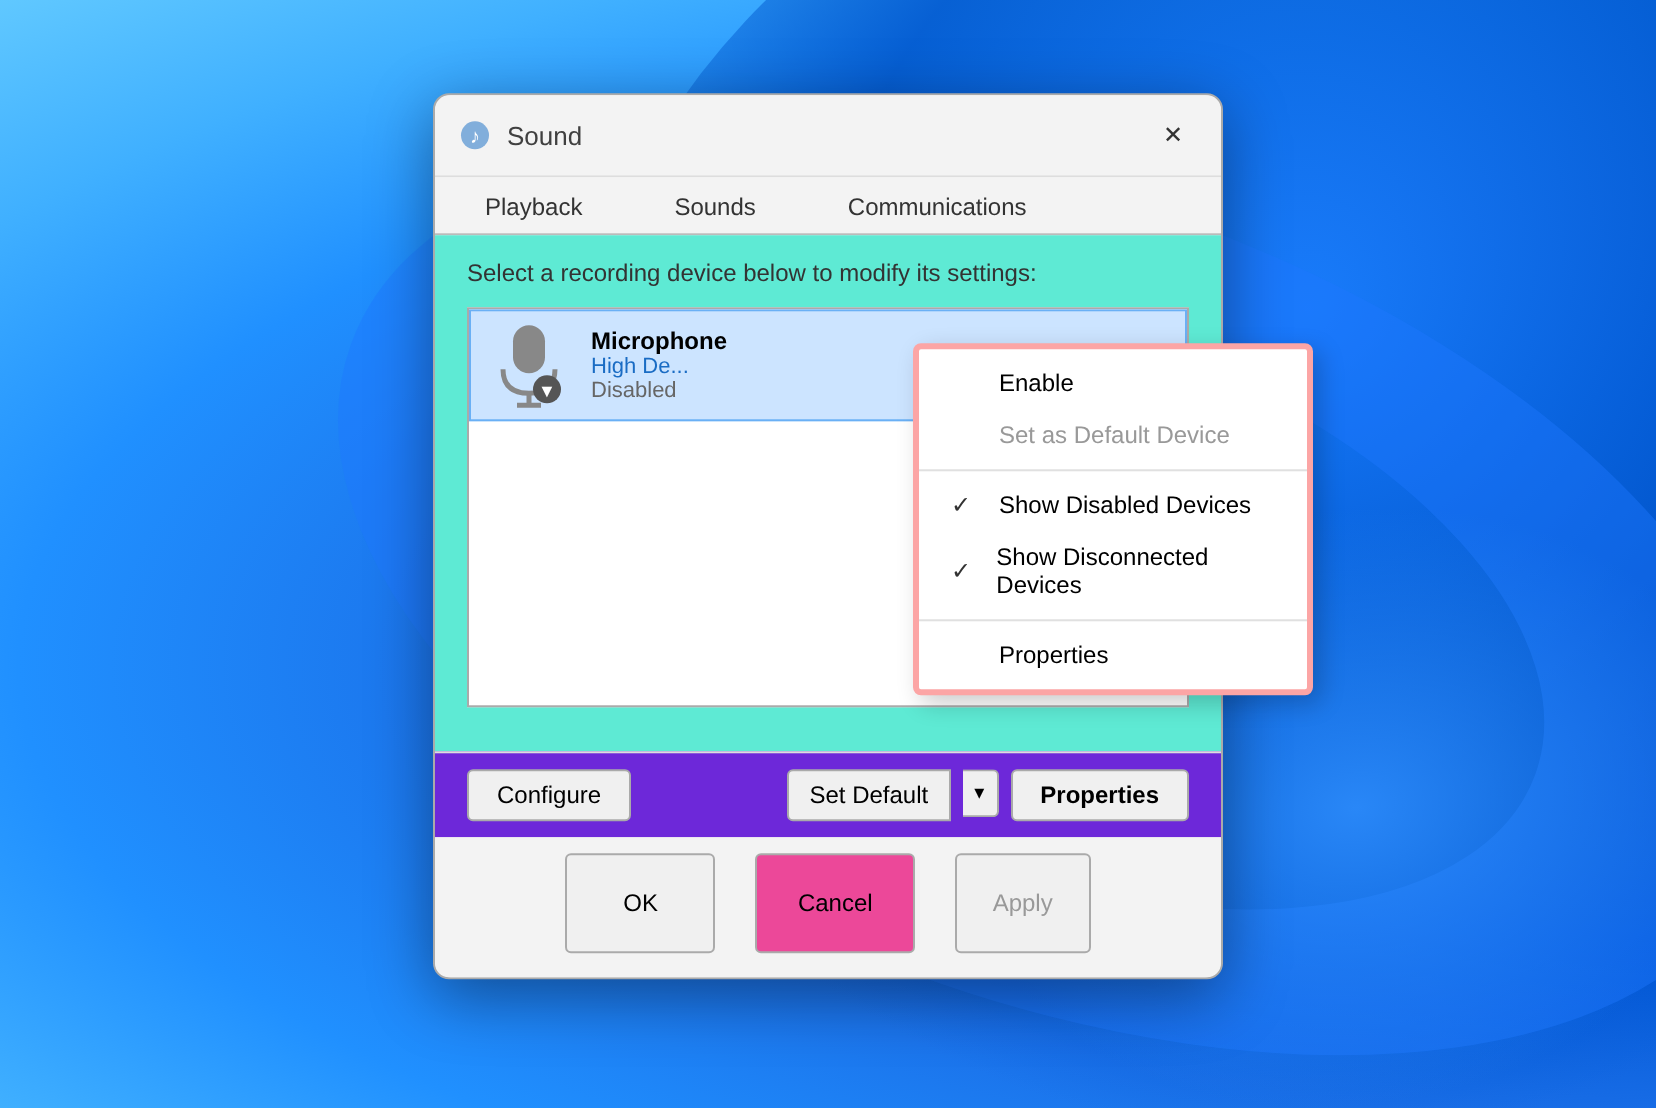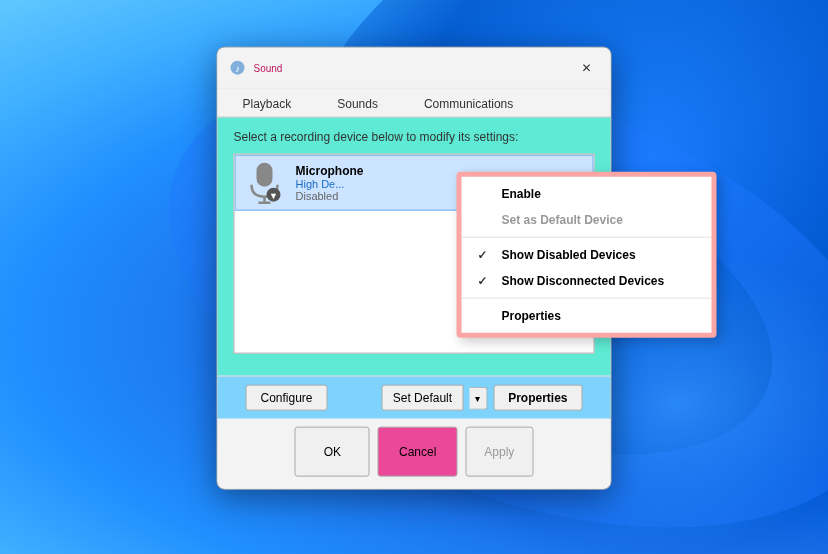--- a/index.html
+++ b/index.html
@@ -90,22 +90,22 @@
       width: 16px;
       height: 16px;
       display: flex;
       align-items: center;
       justify-content: center;
       font-size: 14px;
     }
 
     .title-bar-text {
       flex: 1;
-      font-size: 10px;
-      color: #be185d;
+      font-size: 13px;
+      color: #404040;
     }
 
     .title-bar-close {
       width: 24px;
       height: 24px;
       border: none;
       background: transparent;
       cursor: pointer;
       border-radius: 4px;
       display: flex;
@@ -203,24 +203,24 @@
     }
 
     .device-status {
       font-size: 11px;
       color: #666;
     }
 
     
     .dialog-footer {
       display: flex;
-      padding: 8px 28px;
+      padding: 8px 16px;
       gap: 6px;
-      align-items: center;
-      background: #7dd3fc;
+      align-items: flex-start;
+      background: #6d28d9;
       border-top: 1px solid #ddd;
     }
 
     .btn-configure {
       padding: 5px 14px;
       border: 1px solid #aaa;
       background: #f0f0f0;
       border-radius: 3px;
       cursor: pointer;
       font-size: 12px;
@@ -255,21 +255,21 @@
       cursor: pointer;
       font-size: 12px;
       font-weight: 600;
     }
 
     
     .dialog-actions {
       display: flex;
       justify-content: center;
       padding: 8px 16px 12px;
-      gap: 8px;
+      gap: 20px;
       background: #f3f3f3;
       border-radius: 0 0 8px 8px;
     }
 
     .btn-ok {
       padding: 5px 28px;
       border: 1px solid #aaa;
       background: #f0f0f0;
       border-radius: 3px;
       cursor: pointer;
@@ -293,28 +293,27 @@
       cursor: pointer;
       font-size: 12px;
       color: #999;
     }
 
     
     .context-menu {
       position: absolute;
       top: 125px;
       left: 240px;
-      width: 260px;
+      width: 200px;
       background: white;
-      border: 5px solid #fca5a5;
+      border: 3px solid #fca5a5;
       border-radius: 4px;
       box-shadow: 4px 4px 12px rgba(0,0,0,0.2);
       z-index: 100;
       padding: 4px 0;
-      font-weight: bold;
     }
 
     .ctx-item {
       padding: 6px 16px;
       font-size: 12px;
       color: #000;
       cursor: pointer;
       display: flex;
       align-items: center;
       gap: 8px;

